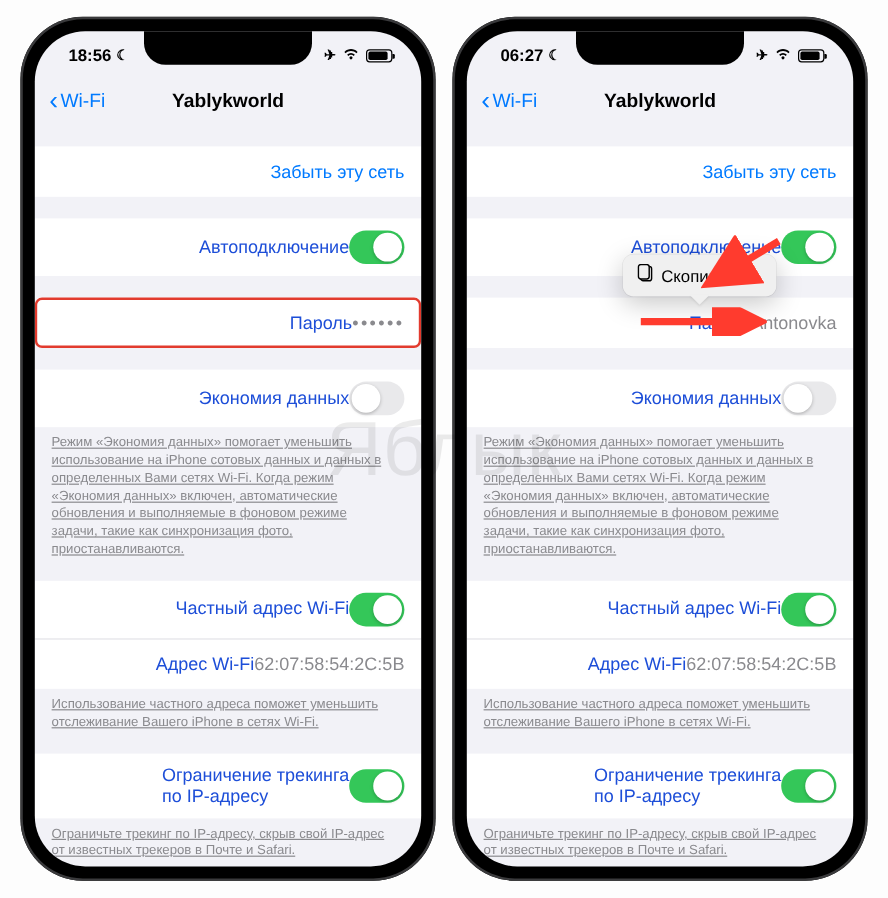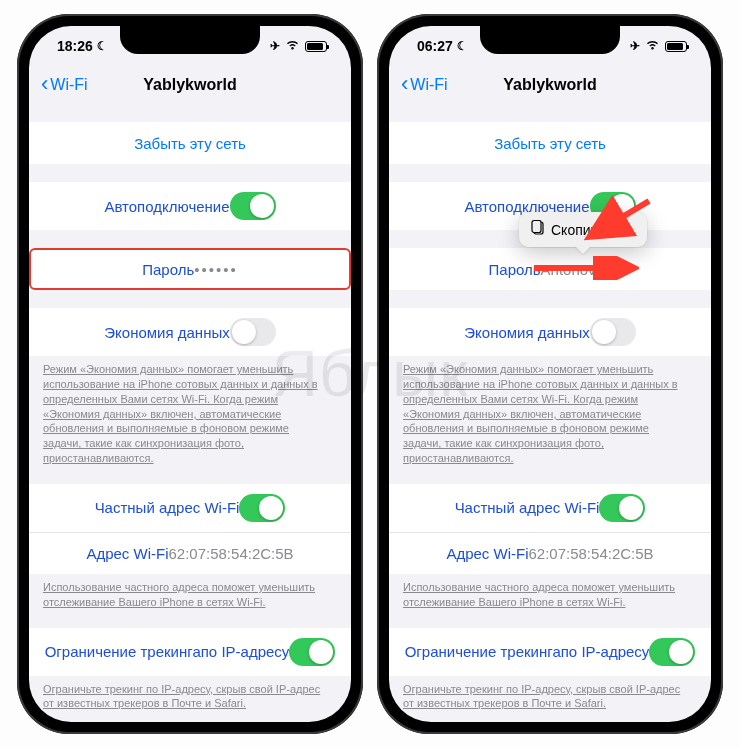--- a/index.html
+++ b/index.html
@@ -92,21 +92,21 @@
   .content {
     height: calc(100% - 78px);
     overflow: hidden;
   }
   .group { margin-top: 18px; }
   .cell {
     background: #fff;
     min-height: 42px;
     display: flex;
     align-items: center;
-    justify-content: center;
+    justify-content: flex-end;
     padding: 10px 14px;
     font-size: 15px;
     position: relative;
   }
   .cell + .cell { border-top: 0.5px solid #e3e3e8; }
   .cell .label { color: #1d4ed8; }
   .cell .value { color: #8a8a8e; font-size: 15px; }
   .link { color: #007aff; }
   .footer {
     padding: 6px 22px 0 14px;
@@ -141,21 +141,21 @@
   .toggle.on { background: #34c759; }
   .toggle.on::after { right: 2px; }
   .toggle.off { background: #e9e9eb; }
   .toggle.off::after { left: 2px; }
   .highlight {
     outline: 2px solid #e23b2e;
     outline-offset: -2px;
     border-radius: 6px;
   }
   .dots { letter-spacing: 2px; color: #8a8a8e; font-size:14px;}
-  .twoline { display:flex; }
+  .twoline { display:flex; flex-direction:column; }
   
   .popover {
     position: absolute;
     background: #f0f0f0;
     border-radius: 9px;
     box-shadow: 0 6px 22px rgba(0,0,0,0.22), 0 0 0 0.5px rgba(0,0,0,0.08);
     padding: 8px 12px;
     font-size: 14px;
     display: flex;
     align-items: center;
@@ -191,21 +191,21 @@
 </head>
 <body>
 
 <div class="watermark">Яблык</div>
 
 <div class="phone">
   <div class="notch"></div>
   <div class="screen">
     <div class="statusbar">
       <div class="left">
-        <span>18:26</span>
+        <span>18:56</span>
         <span class="moon">☾</span>
       </div>
       <div class="right">
         <span class="plane-ic">✈</span>
         <span class="wifi-ic">
           <svg width="15" height="11" viewBox="0 0 15 11">
               <path d="M7.5 10.5c.7 0 1.3-.6 1.3-1.3S8.2 7.9 7.5 7.9s-1.3.6-1.3 1.3.6 1.3 1.3 1.3zM4.3 6.6l1 1c.6-.6 1.4-1 2.2-1s1.6.4 2.2 1l1-1C9.7 5.7 8.6 5.1 7.5 5.1s-2.2.6-3.2 1.5zM2 4.3l1 1c1.2-1.2 2.8-1.9 4.5-1.9s3.3.7 4.5 1.9l1-1C11.4 2.7 9.5 1.9 7.5 1.9S3.6 2.7 2 4.3z" fill="#000"></path>
             </svg>
         </span>
         <span class="battery">

